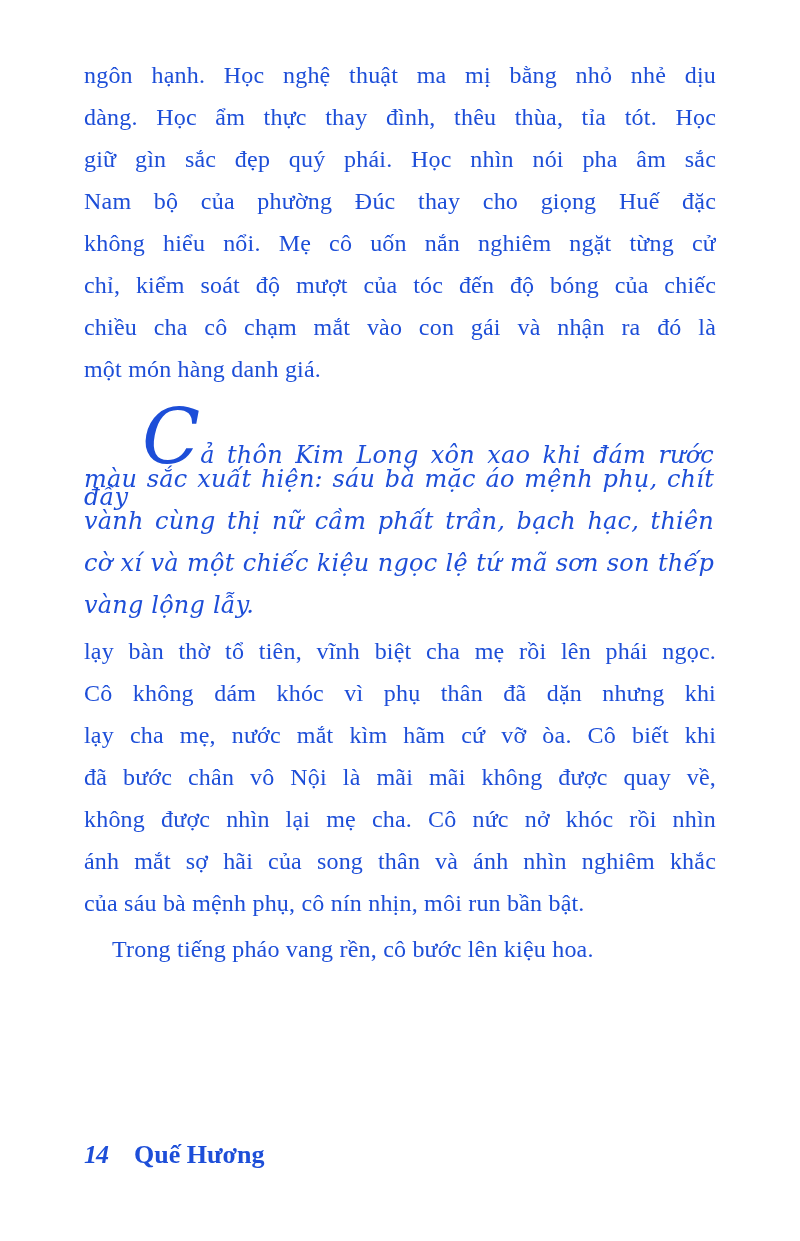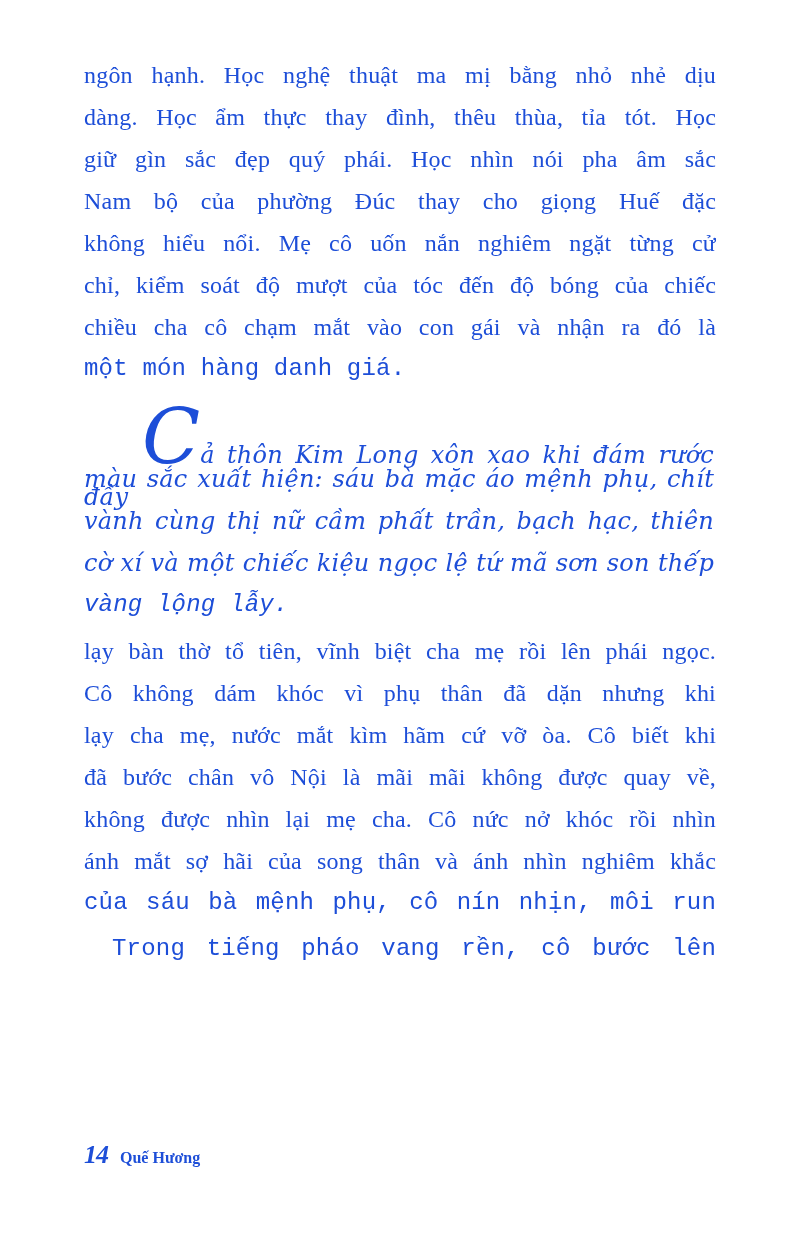--- a/index.html
+++ b/index.html
@@ -23,21 +23,21 @@
   .line {
     font-size: 24px;
     line-height: 42px;
     height: 42px;
     overflow: hidden;
     text-align: justify;
     text-align-last: justify;
     white-space: normal;
     letter-spacing: 0.2px;
   }
-  .line.last { text-align-last: left; font-family: Liberation Mono, monospace; }
+  .line.last { text-align-last: left; }
   .paragraph.indent { margin-top: 4px; }
   .paragraph.indent .line.first { text-indent: 28px; }
   .paragraph.dropcap { margin-top: 26px; }
   .paragraph.dropcap .line.first {
     text-indent: 58px;
     overflow: visible;
   }
   .dropcap {
     font-size: 76px;
     line-height: 42px;
@@ -45,30 +45,30 @@
     font-family: "DejaVu Serif", "Liberation Serif", serif;
     letter-spacing: -2px;
     margin-right: 2px;
   }
   .footer {
     position: absolute;
     left: 84px;
     top: 1140px;
     display: flex;
     align-items: baseline;
-    gap: 12px;
+    gap: 26px;
   }
   .pagenum {
     font-size: 26px;
     font-style: italic;
     font-weight: bold;
     letter-spacing: -1px;
   }
   .author {
-    font-size: 16px;
+    font-size: 26px;
     font-weight: 600;
     text-align: right;
   }
 </style>
 </head>
 <body>
 
 <div class="page">
   <main class="text-block" id="paragraphs">
       <div class="paragraph plain">

